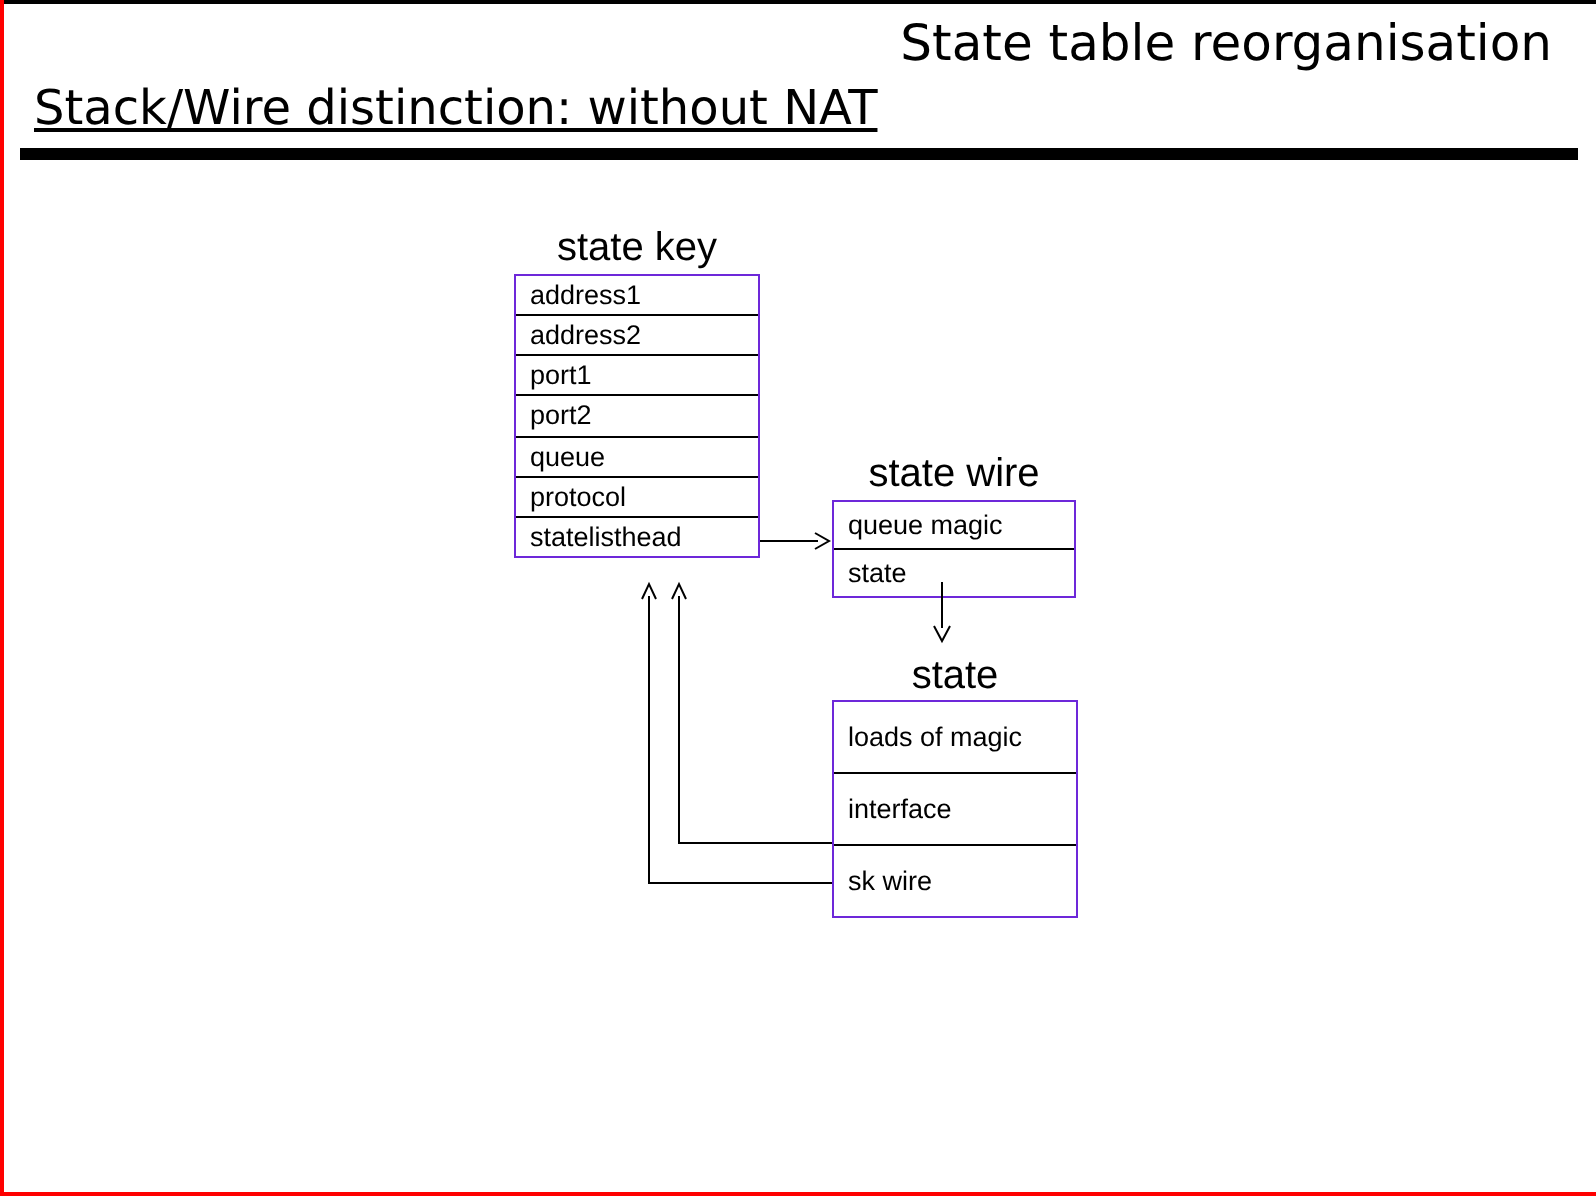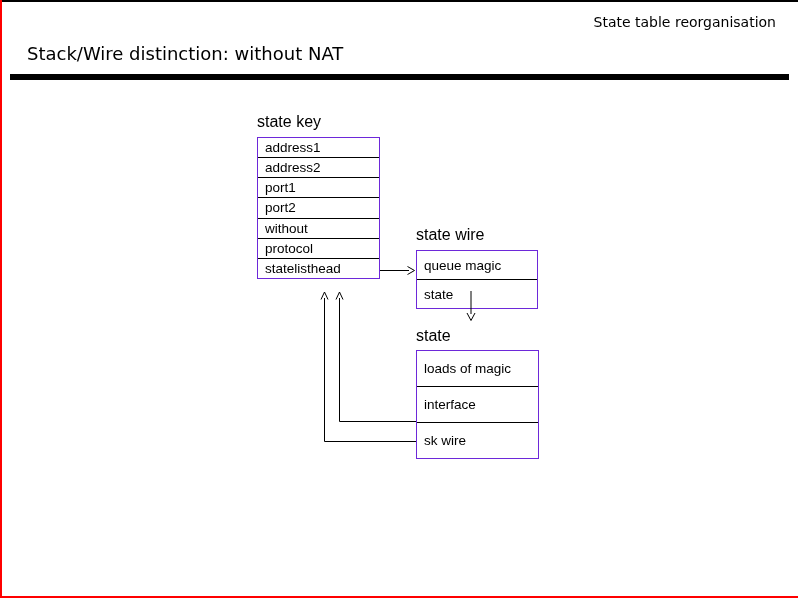--- a/index.html
+++ b/index.html
@@ -25,28 +25,29 @@
     background: #ff0000; z-index: 5;
   }
   .frame-bottom {
     position: absolute; left: 0; bottom: 0; width: 798px; height: 2px;
     background: #ff0000; z-index: 5;
   }
   
   .corner-label {
     position: absolute; top: 9px; right: 22px;
     font-family: "DejaVu Sans", sans-serif;
-    font-size: 14px; line-height: 26px;
+    font-size: 25px; line-height: 26px;
     white-space: nowrap;
   }
   .slide-title {
-    position: absolute; left: 27px; top: 38px;
+    position: absolute; left: 17px; top: 38px;
     font-family: "DejaVu Sans", sans-serif;
-    font-size: 18px; line-height: 32px;
+    font-size: 24px; line-height: 32px;
     white-space: nowrap;
+    text-decoration: underline;
   }
   .title-rule {
     position: absolute; left: 10px; top: 74px;
     width: 779px; height: 6px; background: #000;
   }
   
   .tbl {
     position: absolute;
     border: 1px solid #6d28d9;
     background: #fff;
@@ -60,22 +61,22 @@
     display: flex;
     align-items: center;
     padding-left: 7px;
     font-size: 13.5px;
     white-space: nowrap;
     overflow: hidden;
   }
   .tbl .row:first-child { border-top: none; }
   .tbl-title {
     position: absolute;
-    text-align: left;
-    font-size: 16px;
+    text-align: center;
+    font-size: 20px;
     white-space: nowrap;
   }
   
   .arrows {
     position: absolute; left: 0; top: 0;
     width: 798px; height: 598px;
     pointer-events: none;
   }
 </style>
 </head>
@@ -88,27 +89,27 @@
 <div class="corner-label">State table reorganisation</div>
 <div class="slide-title">Stack/Wire distinction: without NAT</div>
 <div class="title-rule"></div>
 
 <div class="tbl-title" style="left:257px; top:113px; width:123px;">state key</div>
 <div class="tbl" style="left:257px; top:137px; width:123px; height:142px;">
   <div class="row">address1</div>
   <div class="row">address2</div>
   <div class="row">port1</div>
   <div class="row">port2</div>
-  <div class="row">without</div>
+  <div class="row">queue</div>
   <div class="row">protocol</div>
   <div class="row">statelisthead</div>
 </div>
 
 <div class="tbl-title" style="left:416px; top:226px; width:122px;">state wire</div>
-<div class="tbl" style="left:416px; top:250px; width:122px; height:59px;">
+<div class="tbl" style="left:416px; top:250px; width:122px; height:49px;">
   <div class="row">queue magic</div>
   <div class="row">state</div>
 </div>
 
 <div class="tbl-title" style="left:416px; top:327px; width:123px;">state</div>
 <div class="tbl" style="left:416px; top:350px; width:123px; height:109px;">
   <div class="row">loads of magic</div>
   <div class="row">interface</div>
   <div class="row">sk wire</div>
 </div>

